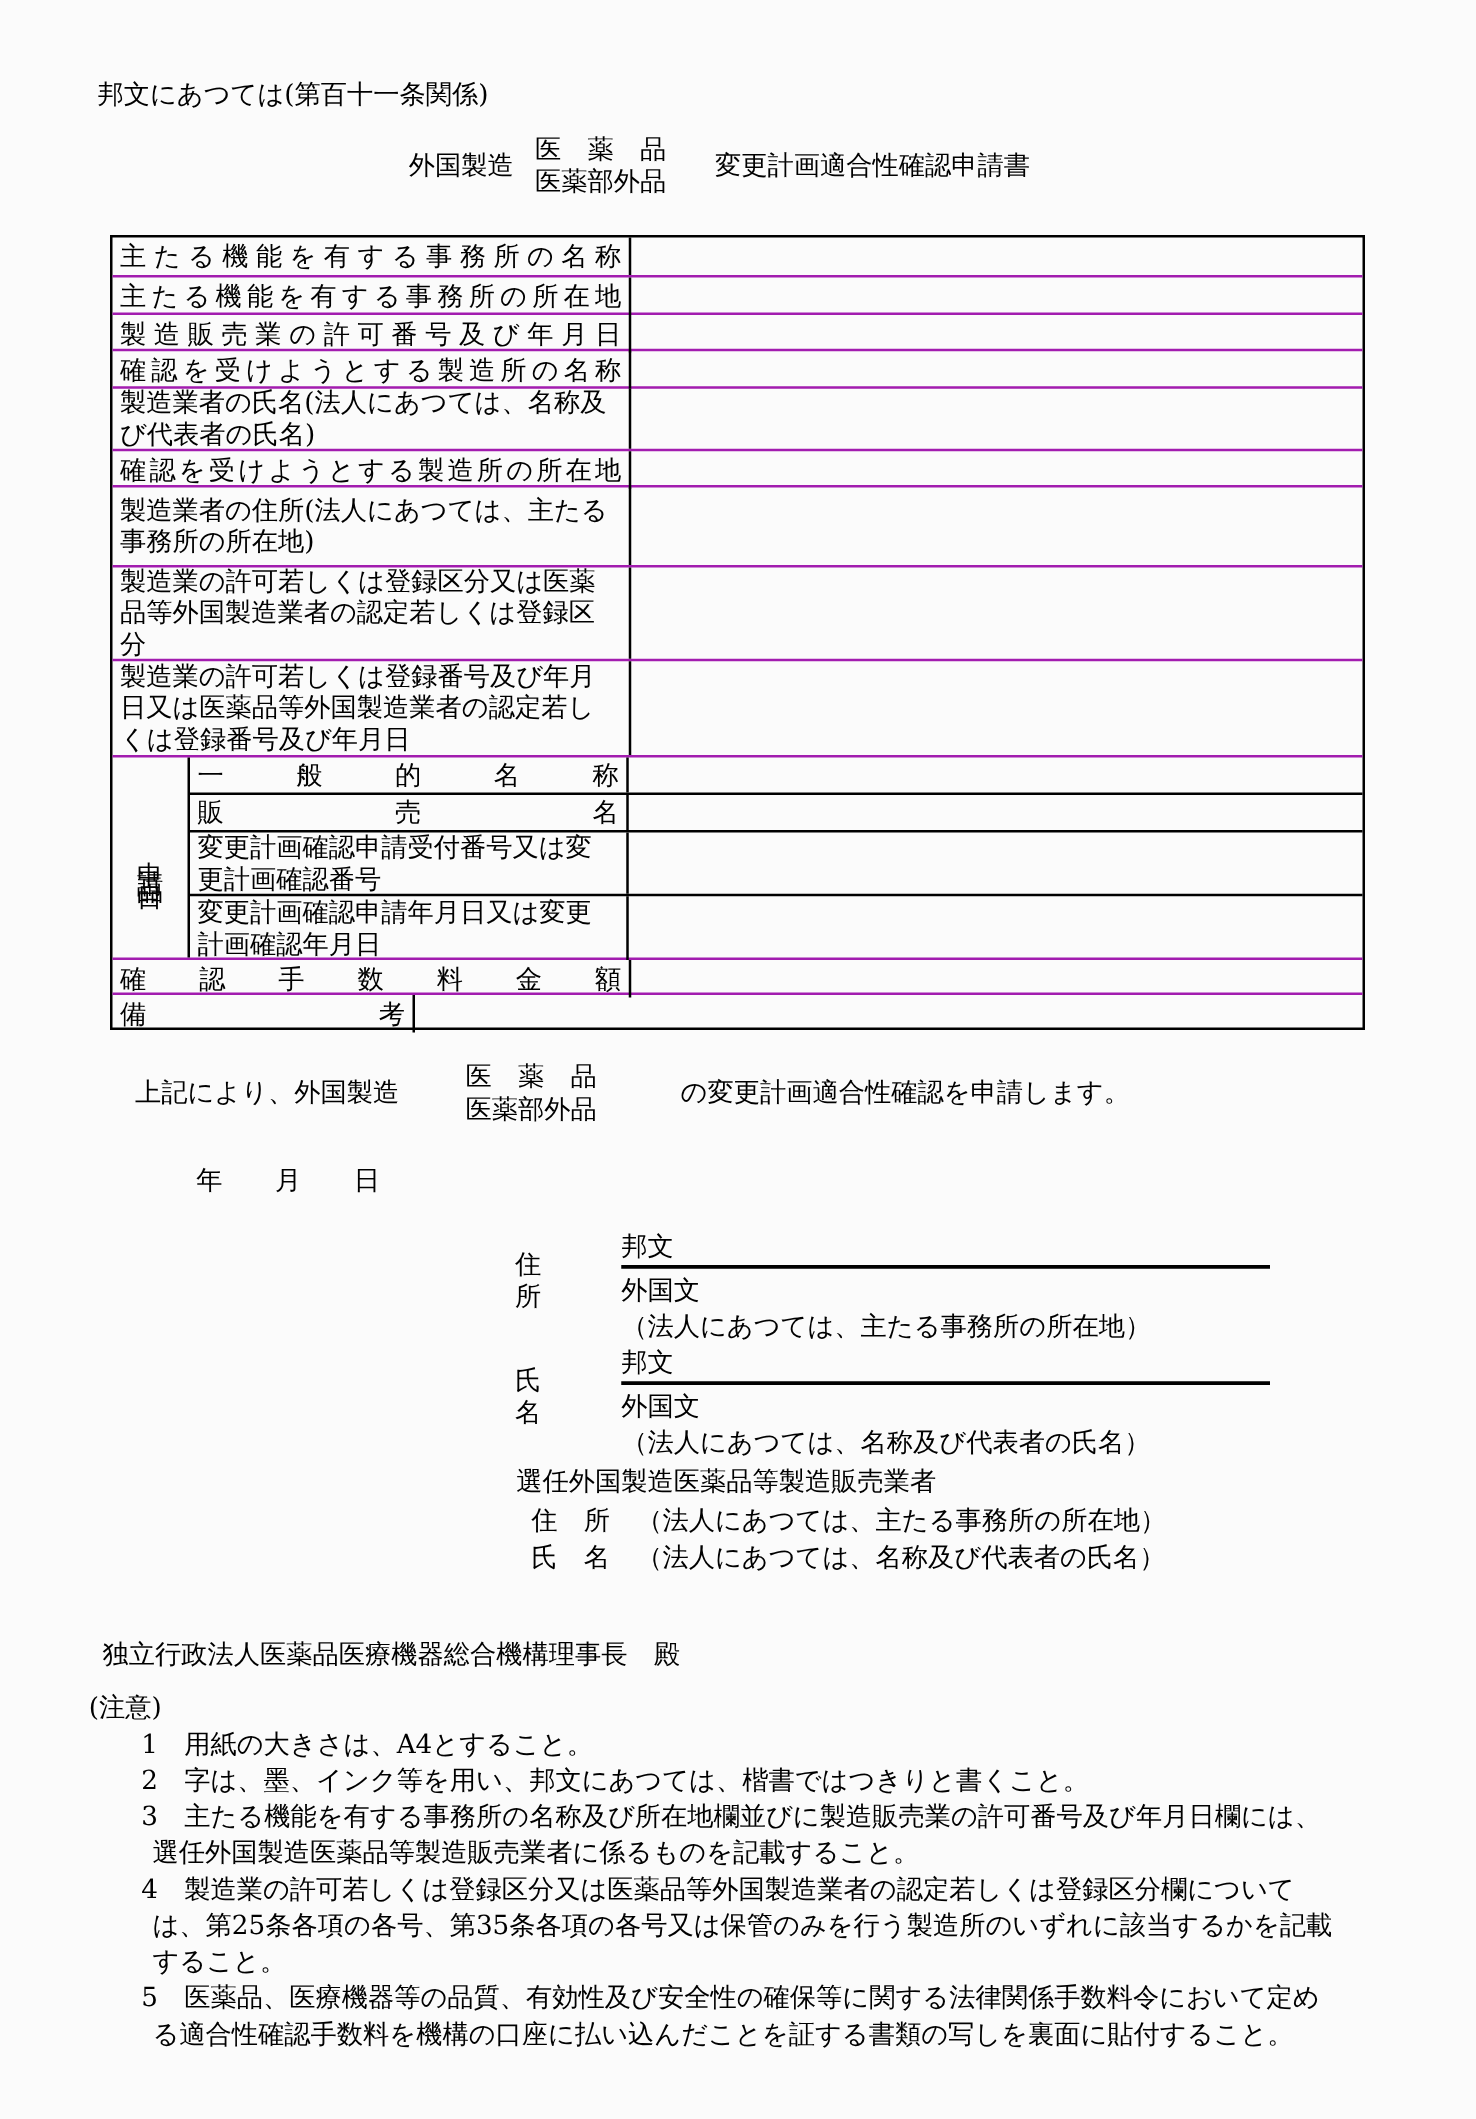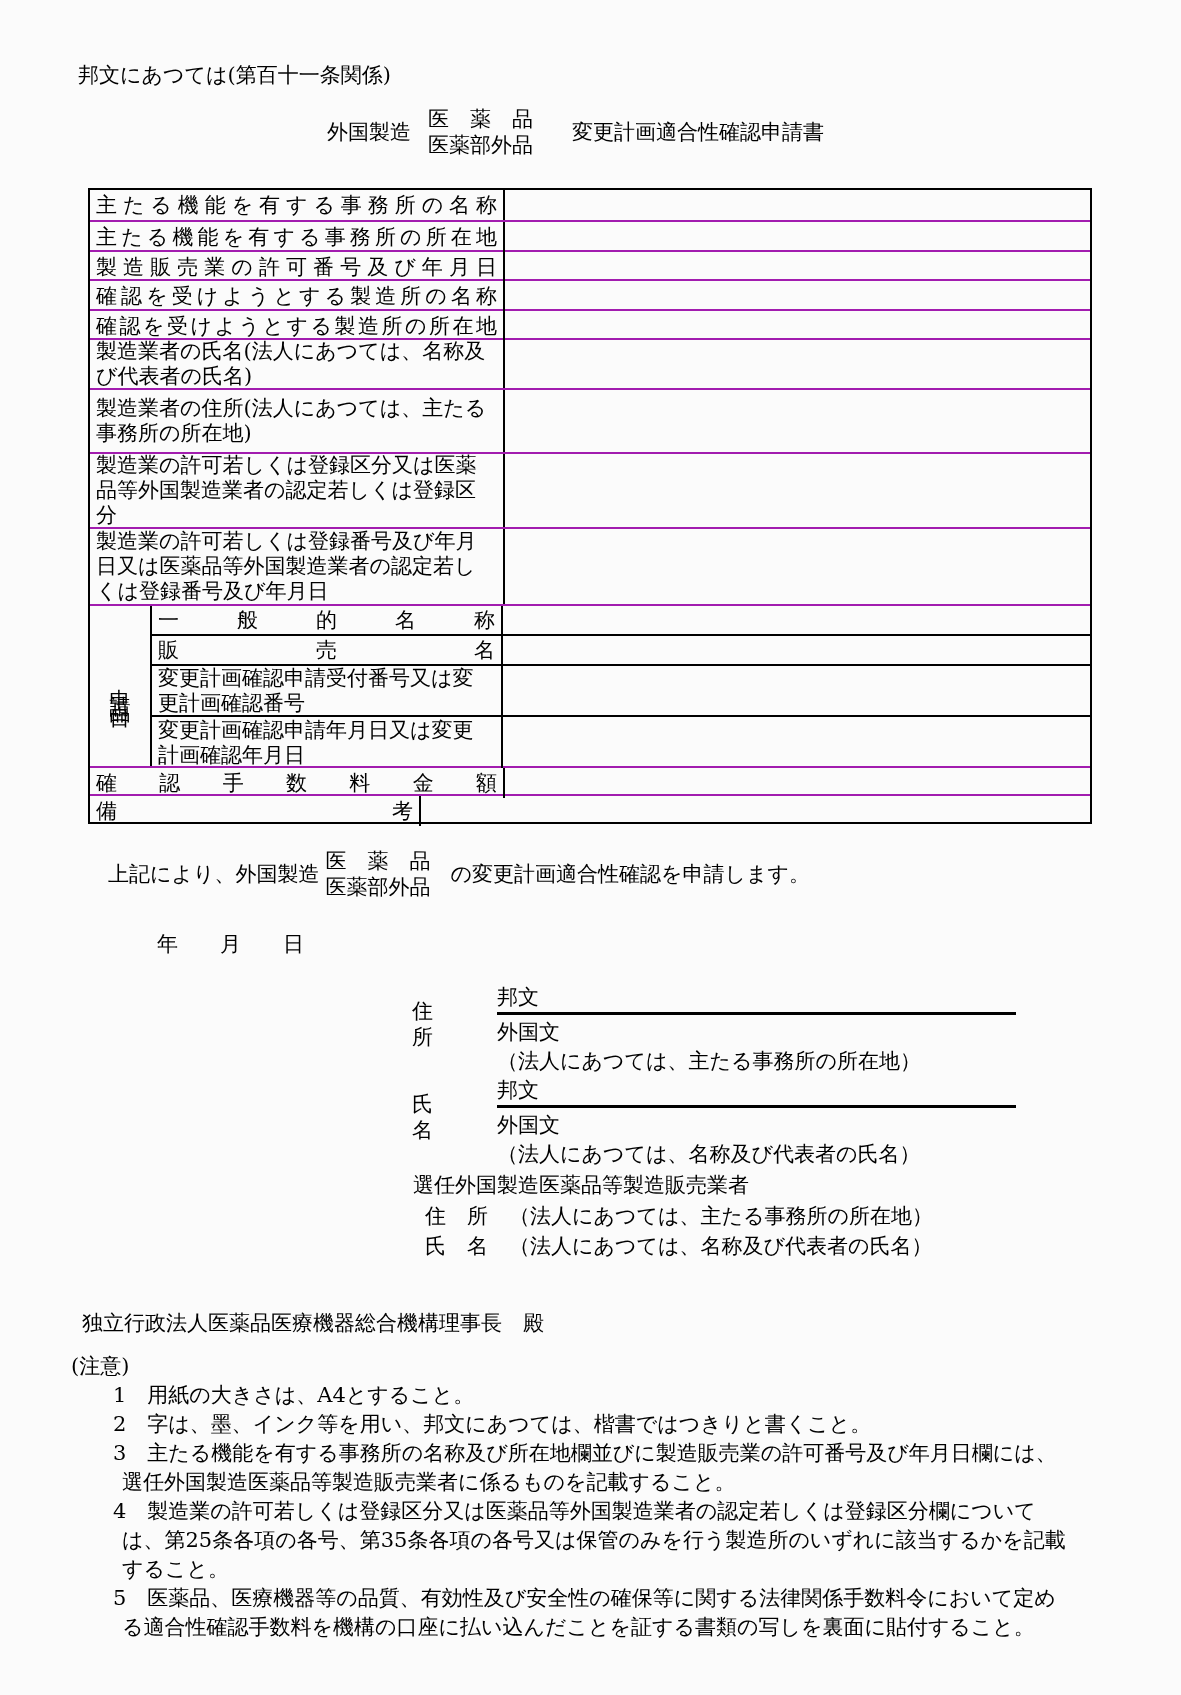--- a/index.html
+++ b/index.html
@@ -19,35 +19,35 @@
   .title-row .t-main{margin-left:39px;}
   .stack{display:inline-block;width:105px;margin-left:17px;vertical-align:middle;}
   .stack .stack-line{display:block;line-height:26px;text-align:justify;text-align-last:justify;}
 
   
   .tbl{position:absolute;left:88px;top:188px;width:1004px;border:2px solid #000;box-sizing:border-box;background:#fbfbfb;}
   .trow{display:flex;border-top:2px solid #a21caf;box-sizing:border-box;}
   .trow:first-child{border-top:none;}
   .lcell{width:415px;border-right:2px solid #000;box-sizing:border-box;
          padding:15px 6px;display:flex;flex-direction:column;justify-content:center;}
-  .lcell-narrow{width:331px;}
+  .lcell-narrow{width:242px;}
   .vcell{flex:1;}
   .tline{line-height:25px;white-space:nowrap;}
   .jx .tline{text-align:justify;text-align-last:justify;white-space:normal;}
   .gcell{width:62px;border-right:2px solid #000;box-sizing:border-box;
          display:flex;align-items:center;justify-content:center;}
   .vtext{writing-mode:vertical-rl;text-orientation:upright;letter-spacing:7px;line-height:62px;}
   .ginner{flex:1;display:flex;flex-direction:column;}
   .srow{display:flex;border-top:2px solid #000;box-sizing:border-box;flex:0 0 auto;gap:40px;}
   .srow:first-child{border-top:none;}
   .slcell{width:351px;border-right:2px solid #000;box-sizing:border-box;
           padding:1px 6px;display:flex;flex-direction:column;justify-content:center;}
 
   
-  .statement{position:absolute;left:108px;top:846px;height:56px;display:flex;align-items:center;}
+  .statement{position:absolute;left:108px;top:846px;height:56px;display:flex;align-items:center;gap:47px;}
   .statement .stack{margin:0 20px 0 6px;}
   .date-line{position:absolute;left:157px;top:931px;line-height:26px;}
 
   .sig-block{position:absolute;left:412px;display:flex;}
   .sig-label{width:62px;padding-top:14px;line-height:26px;}
   .sig-content{margin-left:23px;}
   .sig-jp{width:519px;height:28px;line-height:26px;border-bottom:3px solid #000;}
   .sig-foreign{line-height:30px;margin-top:2px;}
   .sig-note{line-height:28px;}
 
@@ -102,31 +102,31 @@
       <div class="vcell"></div>
     </div>
 
     <div class="trow" style="height:30px">
       <div class="lcell jx">
         <div class="tline">確認を受けようとする製造所の名称</div>
       </div>
       <div class="vcell"></div>
     </div>
 
-    <div class="trow" style="height:29px">
-      <div class="lcell jx">
-        <div class="tline">確認を受けようとする製造所の所在地</div>
-      </div>
-      <div class="vcell"></div>
-    </div>
-
     <div class="trow" style="height:50px">
       <div class="lcell">
         <div class="tline">製造業者の氏名(法人にあつては、名称及</div>
         <div class="tline">び代表者の氏名)</div>
+      </div>
+      <div class="vcell"></div>
+    </div>
+
+    <div class="trow" style="height:29px">
+      <div class="lcell jx">
+        <div class="tline">確認を受けようとする製造所の所在地</div>
       </div>
       <div class="vcell"></div>
     </div>
 
     <div class="trow" style="height:64px">
       <div class="lcell">
         <div class="tline">製造業者の住所(法人にあつては、主たる</div>
         <div class="tline">事務所の所在地)</div>
       </div>
       <div class="vcell"></div>

